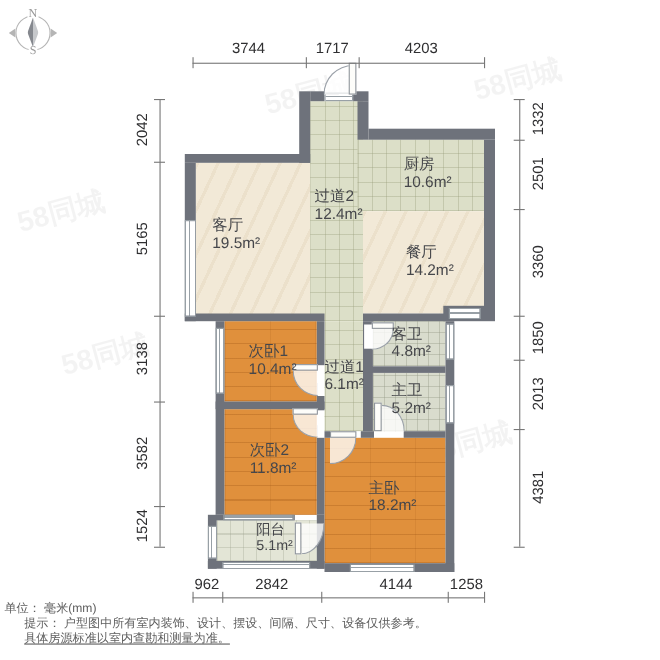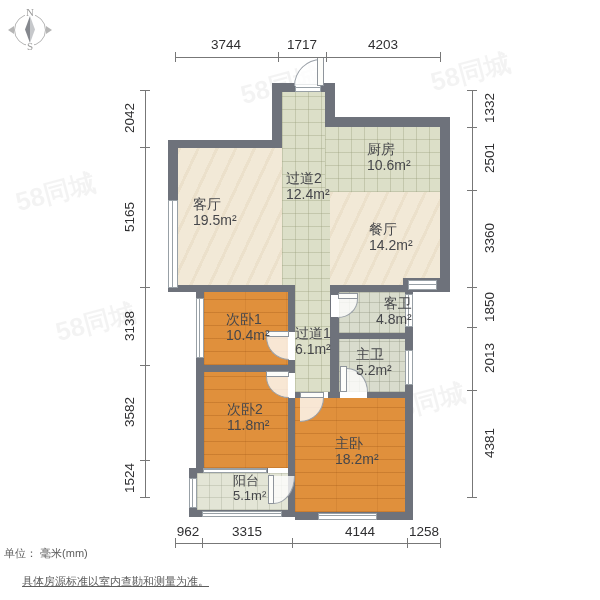--- a/index.html
+++ b/index.html
@@ -166,21 +166,21 @@
     <span class="ar">14.2m²</span>
   </div>
   <div class="room-label" style="left:226px;top:311px;">
     <span class="nm">次卧1</span>
     <span class="ar">10.4m²</span>
   </div>
   <div class="room-label" style="left:295px;top:325px;">
     <span class="nm">过道1</span>
     <span class="ar">6.1m²</span>
   </div>
-  <div class="room-label" style="left:376px;top:295px;text-align:right;">
+  <div class="room-label" style="left:356px;top:295px;">
     <span class="nm">客卫</span>
     <span class="ar">4.8m²</span>
   </div>
   <div class="room-label" style="left:356px;top:346px;">
     <span class="nm">主卫</span>
     <span class="ar">5.2m²</span>
   </div>
   <div class="room-label" style="left:227px;top:401px;">
     <span class="nm">次卧2</span>
     <span class="ar">11.8m²</span>
@@ -203,21 +203,21 @@
   <div class="dim-h" style="left:302px;top:44px;">1717</div>
   <div class="dim-h" style="left:383px;top:44px;">4203</div>
 
   <div class="dim-line" style="left:175px;top:543px;width:265px;height:1px;"></div>
   <div class="tick" style="left:175px;top:538px;width:1px;height:10px;"></div>
   <div class="tick" style="left:202px;top:538px;width:1px;height:10px;"></div>
   <div class="tick" style="left:292px;top:538px;width:1px;height:10px;"></div>
   <div class="tick" style="left:407px;top:538px;width:1px;height:10px;"></div>
   <div class="tick" style="left:440px;top:538px;width:1px;height:10px;"></div>
   <div class="dim-h" style="left:188px;top:531px;">962</div>
-  <div class="dim-h" style="left:247px;top:531px;">3315</div>
+  <div class="dim-h" style="left:247px;top:531px;">2842</div>
   <div class="dim-h" style="left:360px;top:531px;">4144</div>
   <div class="dim-h" style="left:424px;top:531px;">1258</div>
 
   <div class="dim-line" style="left:145px;top:90px;width:1px;height:407px;"></div>
   <div class="tick" style="left:140px;top:90px;width:10px;height:1px;"></div>
   <div class="tick" style="left:140px;top:147px;width:10px;height:1px;"></div>
   <div class="tick" style="left:140px;top:287px;width:10px;height:1px;"></div>
   <div class="tick" style="left:140px;top:365px;width:10px;height:1px;"></div>
   <div class="tick" style="left:140px;top:460px;width:10px;height:1px;"></div>
   <div class="tick" style="left:140px;top:497px;width:10px;height:1px;"></div>
@@ -236,15 +236,16 @@
   <div class="tick" style="left:467px;top:390px;width:10px;height:1px;"></div>
   <div class="tick" style="left:467px;top:497px;width:10px;height:1px;"></div>
   <div class="dim-v" style="left:489px;top:108px;">1332</div>
   <div class="dim-v" style="left:489px;top:158px;">2501</div>
   <div class="dim-v" style="left:489px;top:238px;">3360</div>
   <div class="dim-v" style="left:489px;top:307px;">1850</div>
   <div class="dim-v" style="left:489px;top:358px;">2013</div>
   <div class="dim-v" style="left:489px;top:443px;">4381</div>
 
   <div class="foot" style="left:4px;top:547px;">单位： 毫米(mm)</div>
+  <div class="foot" style="left:22px;top:561px;">提示： 户型图中所有室内装饰、设计、摆设、间隔、尺寸、设备仅供参考。</div>
   <div class="foot" style="left:22px;top:575px;text-decoration:underline;">具体房源标准以室内查勘和测量为准。</div>
 
 </div>
 
 </body></html>

